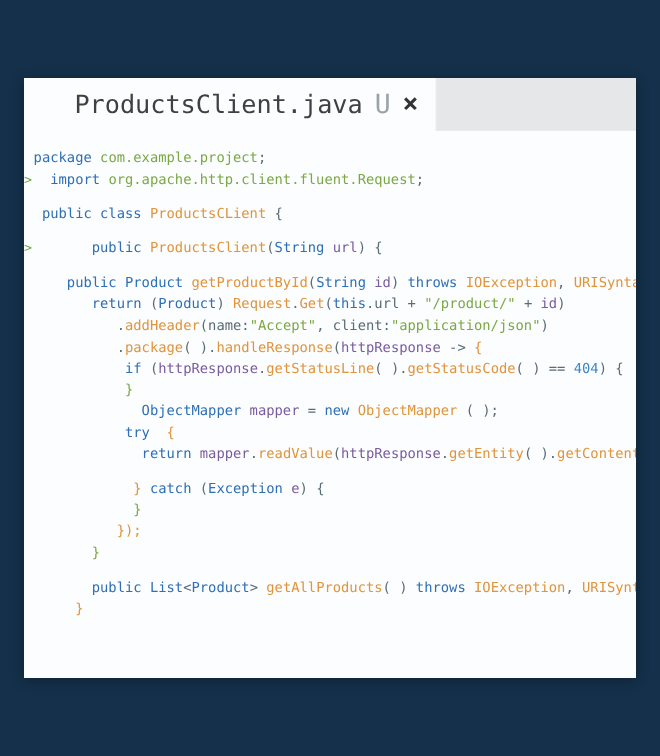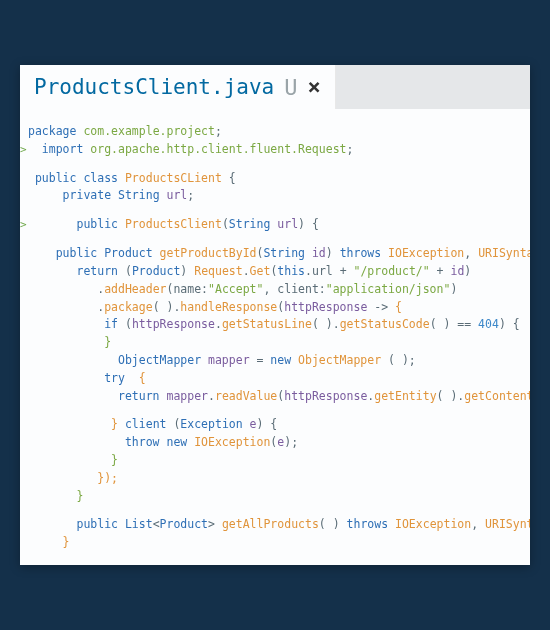--- a/index.html
+++ b/index.html
@@ -33,23 +33,24 @@
       gap: 10px;
       border-right: 1px solid #e8e8e8;
       background: #fcfdfe;
     }
     .tab-spacer {
       flex: 1;
       background: #e5e7e9;
       height: 100%;
     }
     .tab-title {
-      color: #0369a1;
+      color: #404040;
       font-size: 21px;
       font-weight: 400;
+      margin-left: 28px;
     }
     .tab-modified {
       color: #9aa4a8;
       font-size: 22px;
     }
     .close-icon {
       color: #333;
       font-size: 22px;
       font-weight: bold;
       cursor: pointer;
@@ -92,36 +93,34 @@
       <span class="close-icon">×</span>
     </div>
     <div class="tab-spacer"></div>
   </div>
 
   <div class="code">
     <div class="line"><span class="kw">package</span><span class="pkg"> com.example.project</span><span class="punc">;</span></div>
     <div class="line"><span class="gutter">&gt;</span><span class="kw">  import</span><span class="pkg"> org.apache.http.client.fluent.Request</span><span class="punc">;</span></div>
     <div class="line" style="height:11px"></div>
     <div class="line"><span class="kw"> public class </span><span class="cls">ProductsCLient</span><span class="punc"> {</span></div>
-    <div class="line"><span class="kw">     private </span><span class="type">String</span><span class="ident"> url</span><span class="punc">;</span></div>
     <div class="line" style="height:11px"></div>
     <div class="line"><span class="gutter">&gt;</span><span class="kw">       public </span><span class="cls">ProductsClient</span><span class="punc">(</span><span class="type">String</span><span class="ident"> url</span><span class="punc">) {</span></div>
     <div class="line" style="height:11px"></div>
     <div class="line"><span class="kw">    public </span><span class="type">Product</span><span class="method"> getProductById</span><span class="punc">(</span><span class="type">String</span><span class="ident"> id</span><span class="punc">) </span><span class="kw">throws </span><span class="cls">IOException</span><span class="punc">, </span><span class="cls">URISyntaxException</span></div>
     <div class="line"><span class="kw">       return </span><span class="punc">(</span><span class="type">Product</span><span class="punc">) </span><span class="cls">Request</span><span class="punc">.</span><span class="method">Get</span><span class="punc">(</span><span class="kw">this</span><span class="txt">.url </span><span class="punc">+ </span><span class="str">"/product/"</span><span class="punc"> + </span><span class="ident">id</span><span class="punc">)</span></div>
     <div class="line"><span class="punc">          .</span><span class="method">addHeader</span><span class="punc">(</span><span class="txt">name:</span><span class="str">"Accept"</span><span class="punc">, </span><span class="txt">client:</span><span class="str">"application/json"</span><span class="punc">)</span></div>
     <div class="line"><span class="punc">          .</span><span class="method">package</span><span class="punc">( ).</span><span class="method">handleResponse</span><span class="punc">(</span><span class="ident">httpResponse</span><span class="punc"> -&gt; </span><span class="brace-o">{</span></div>
     <div class="line"><span class="kw">           if </span><span class="punc">(</span><span class="ident">httpResponse</span><span class="punc">.</span><span class="method">getStatusLine</span><span class="punc">( ).</span><span class="method">getStatusCode</span><span class="punc">( ) == </span><span class="num">404</span><span class="punc">) {</span></div>
     <div class="line"><span class="brace-g">           }</span></div>
     <div class="line"><span class="type">             ObjectMapper</span><span class="ident"> mapper </span><span class="punc">= </span><span class="kw">new </span><span class="cls">ObjectMapper</span><span class="punc"> ( );</span></div>
     <div class="line"><span class="kw">           try </span><span class="brace-o"> {</span></div>
     <div class="line"><span class="kw">             return </span><span class="ident">mapper</span><span class="punc">.</span><span class="method">readValue</span><span class="punc">(</span><span class="ident">httpResponse</span><span class="punc">.</span><span class="method">getEntity</span><span class="punc">( ).</span><span class="method">getContent</span></div>
     <div class="line" style="height:11px"></div>
-    <div class="line"><span class="brace-o">            } </span><span class="kw">client </span><span class="punc">(</span><span class="type">Exception</span><span class="ident"> e</span><span class="punc">) {</span></div>
-    <div class="line"><span class="kw">              throw new </span><span class="cls">IOException</span><span class="punc">(</span><span class="ident">e</span><span class="punc">);</span></div>
+    <div class="line"><span class="brace-o">            } </span><span class="kw">catch </span><span class="punc">(</span><span class="type">Exception</span><span class="ident"> e</span><span class="punc">) {</span></div>
     <div class="line"><span class="brace-g">            }</span></div>
     <div class="line"><span class="brace-o">          });</span></div>
     <div class="line"><span class="brace-g">       }</span></div>
     <div class="line" style="height:11px"></div>
     <div class="line"><span class="kw">       public </span><span class="type">List</span><span class="punc">&lt;</span><span class="type">Product</span><span class="punc">&gt; </span><span class="method">getAllProducts</span><span class="punc">( ) </span><span class="kw">throws </span><span class="cls">IOException</span><span class="punc">, </span><span class="cls">URISyntaxException</span></div>
     <div class="line"><span class="brace-o">     }</span></div>
   </div>
 </div>
 
 </body></html>

